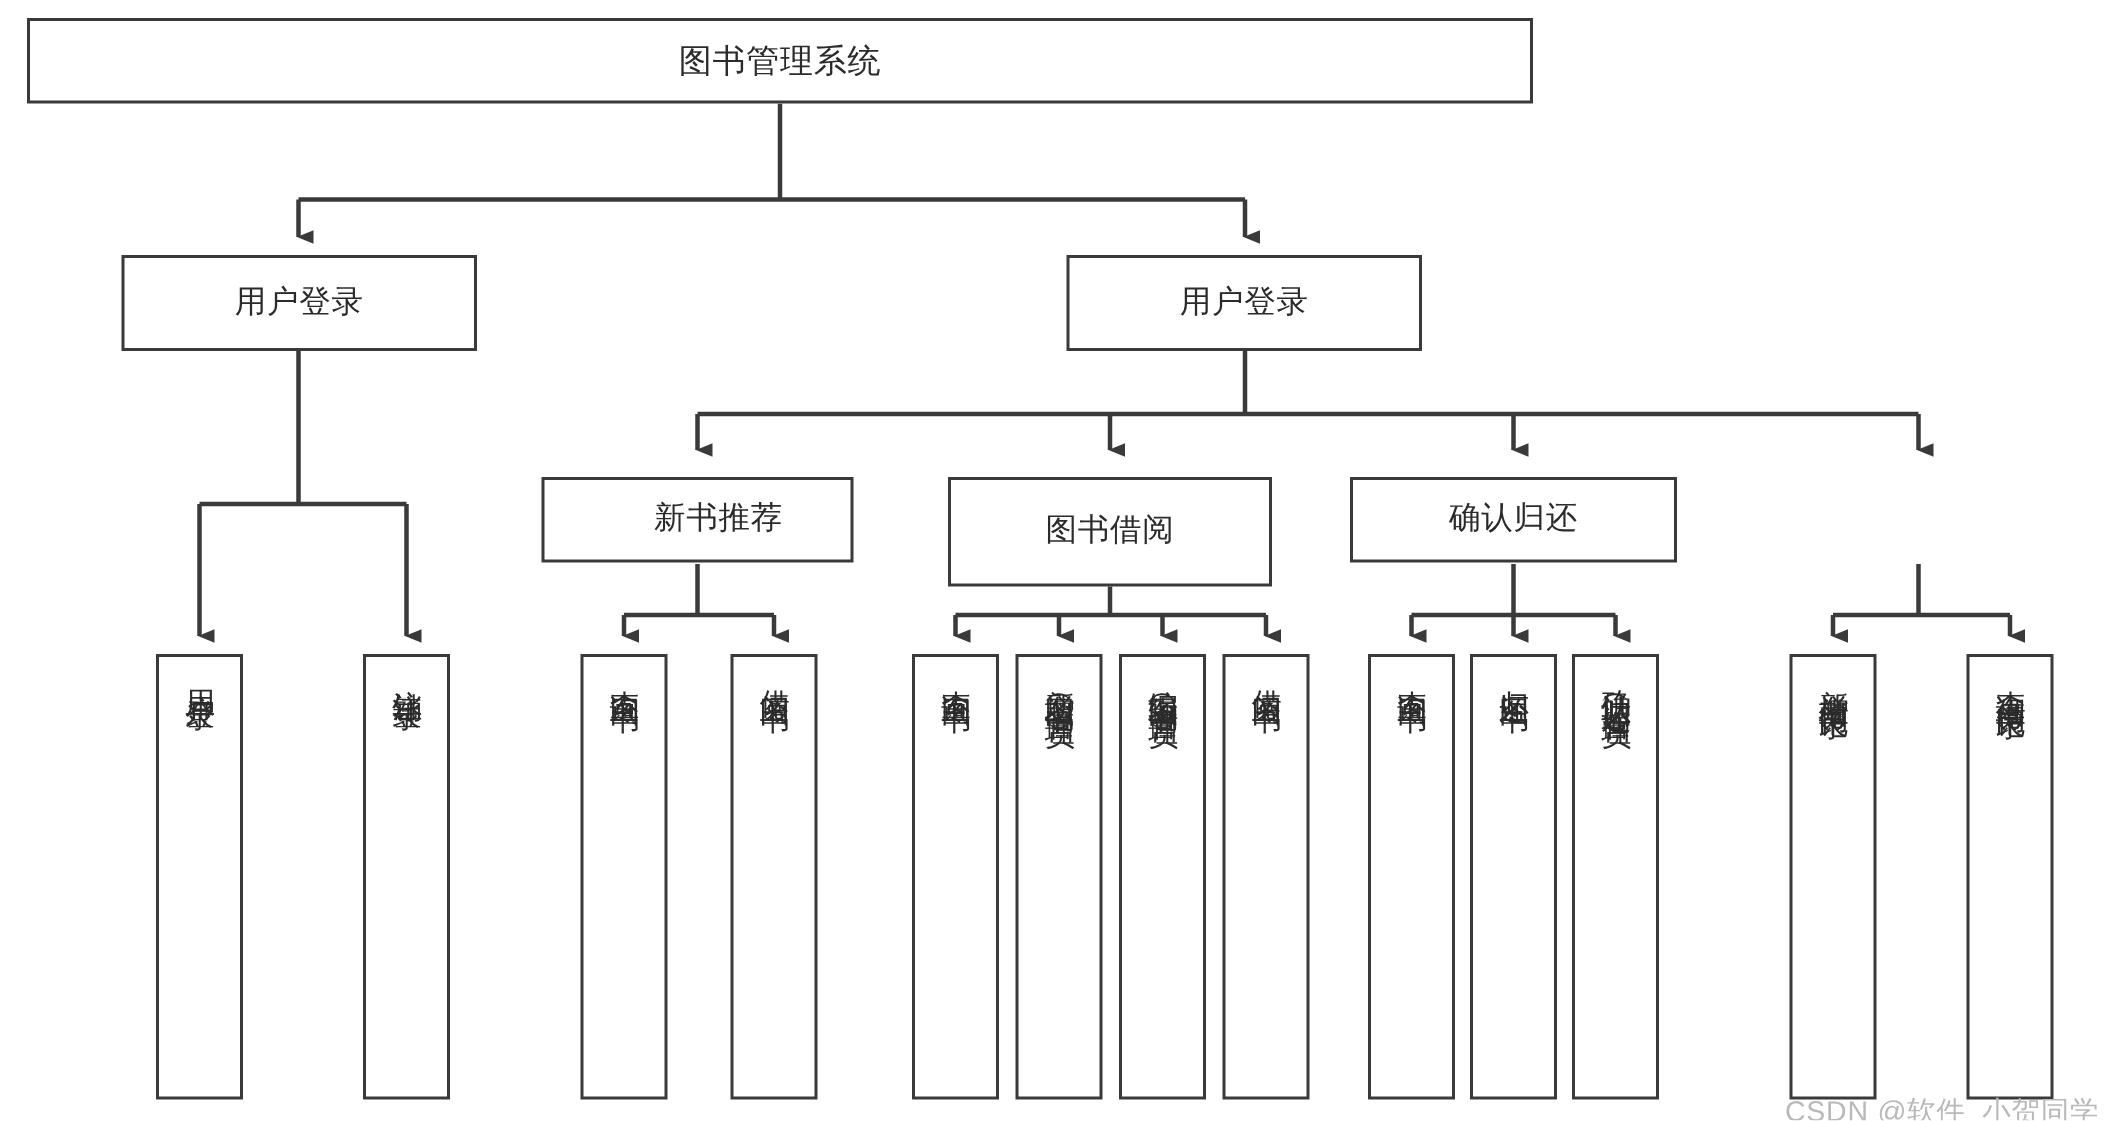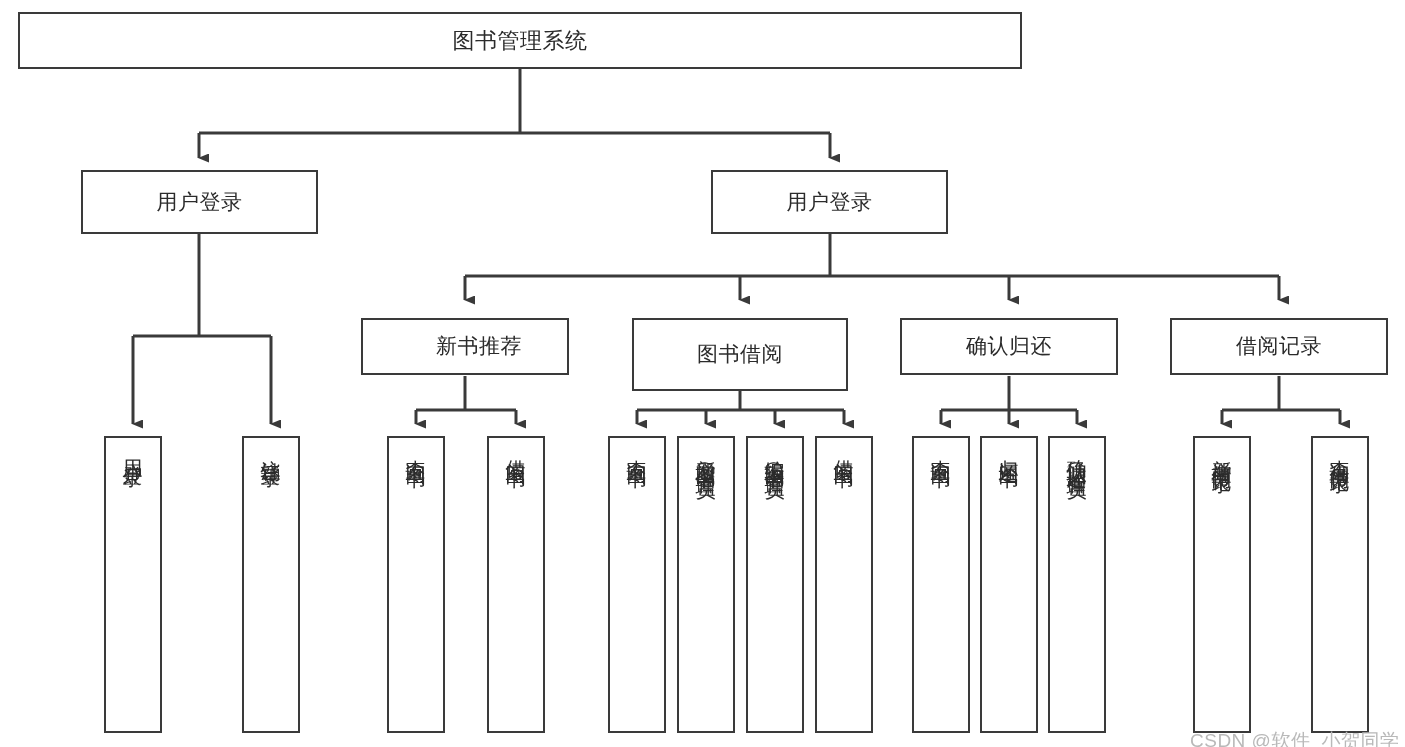--- a/index.html
+++ b/index.html
@@ -138,23 +138,20 @@
 
   <div class="node horiz" style="left:361px; top:318px; width:208px; height:57px;padding-left:28px;">
     <span class="label">新书推荐</span>
   </div>
   <div class="node horiz" style="left:632px; top:318px; width:216px; height:73px;">
     <span class="label">图书借阅</span>
   </div>
   <div class="node horiz" style="left:900px; top:318px; width:218px; height:57px;">
     <span class="label">确认归还</span>
   </div>
-  <div class="node horiz" style="left:1170px; top:318px; width:218px; height:57px;">
-    <span class="label">借阅记录</span>
-  </div>
 
   <div class="node vert" style="left:104px; top:436px; width:58px; height:297px;">
     <span class="label">用户登录</span>
   </div>
   <div class="node vert" style="left:242px; top:436px; width:58px; height:297px;">
     <span class="label">注销登录</span>
   </div>
 
   <div class="node vert" style="left:387px; top:436px; width:58px; height:297px;">
     <span class="label">查询图书</span>

